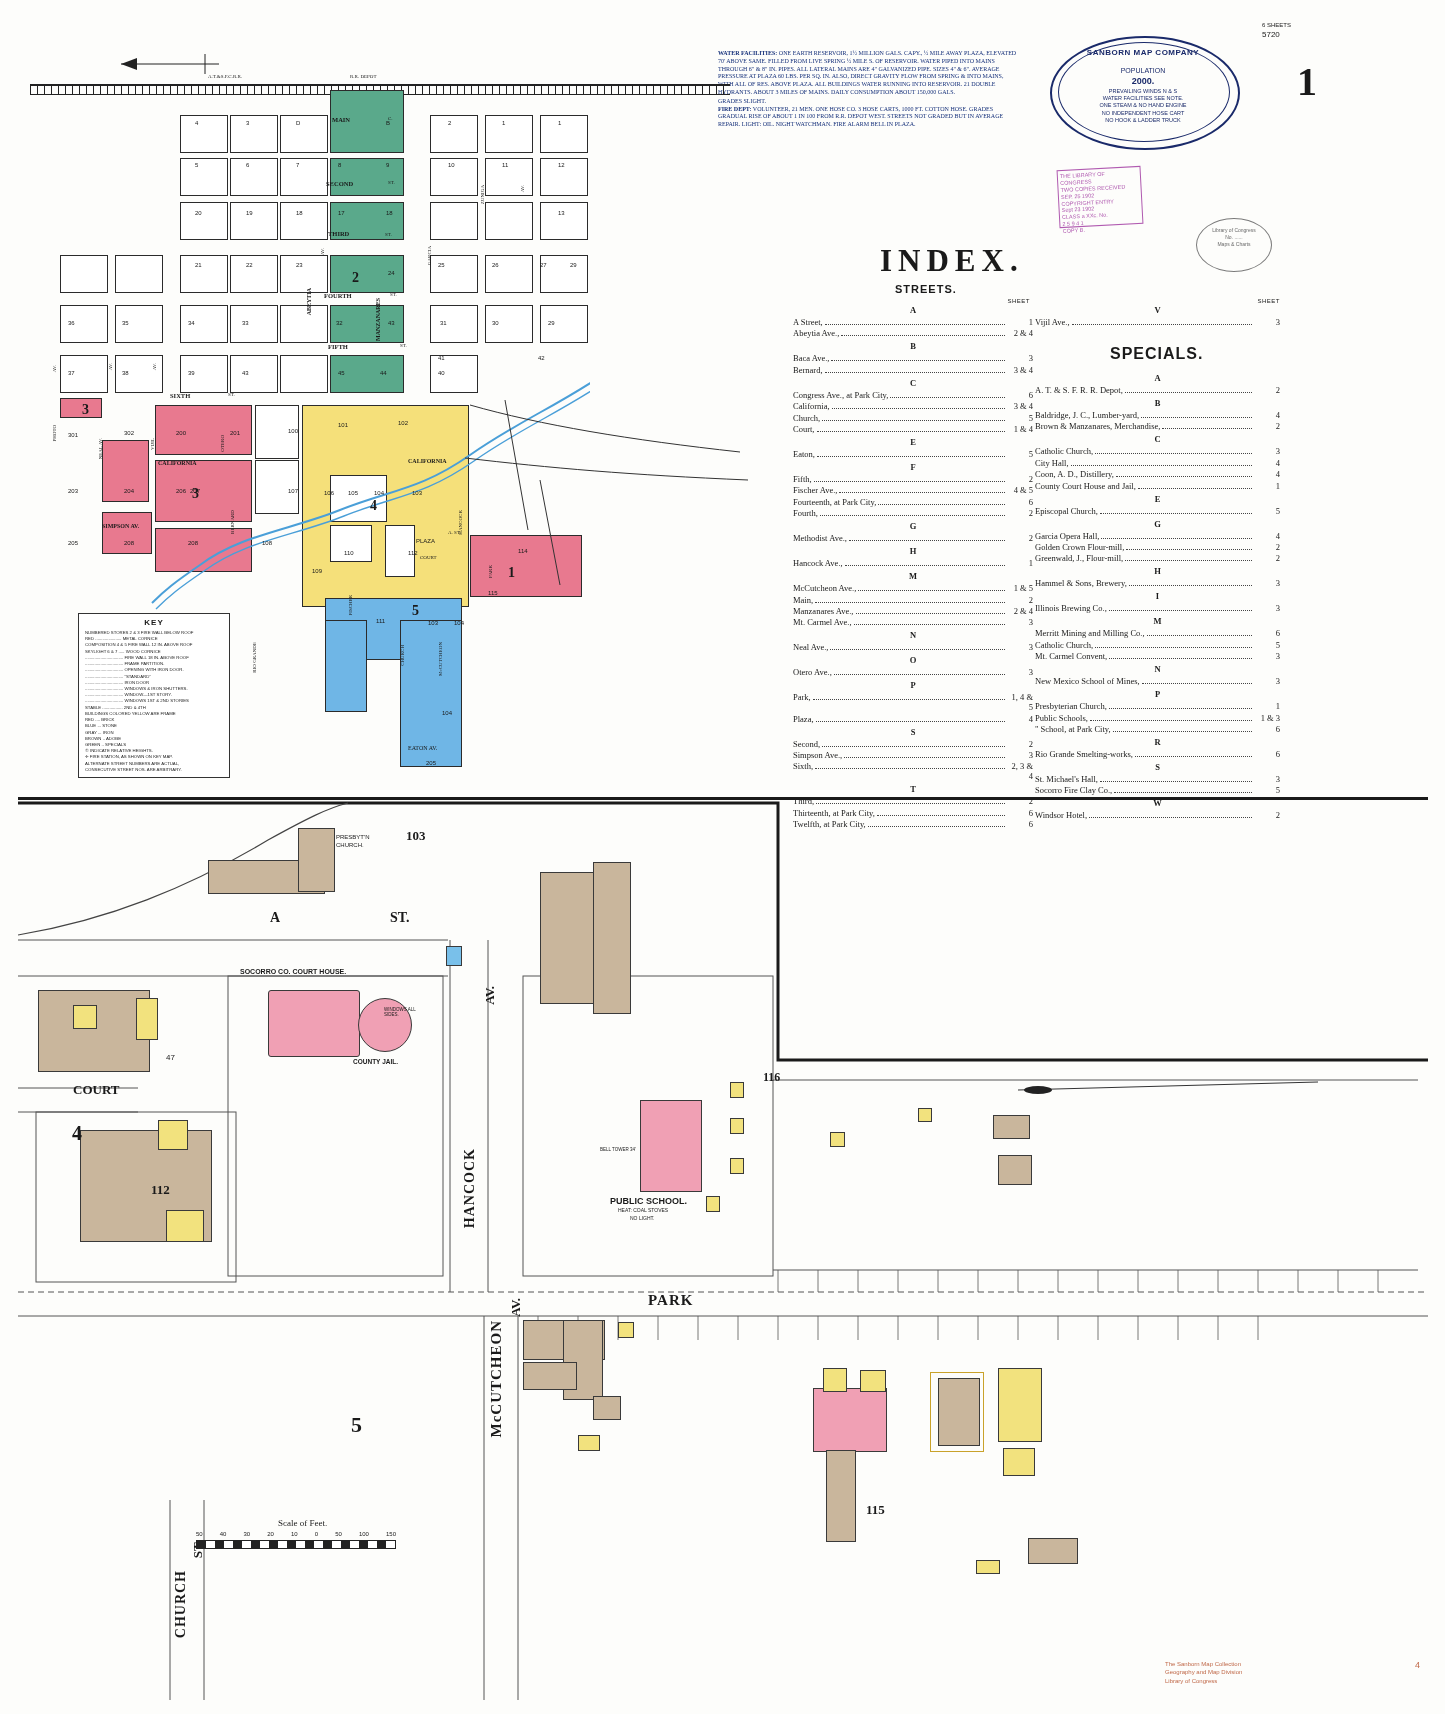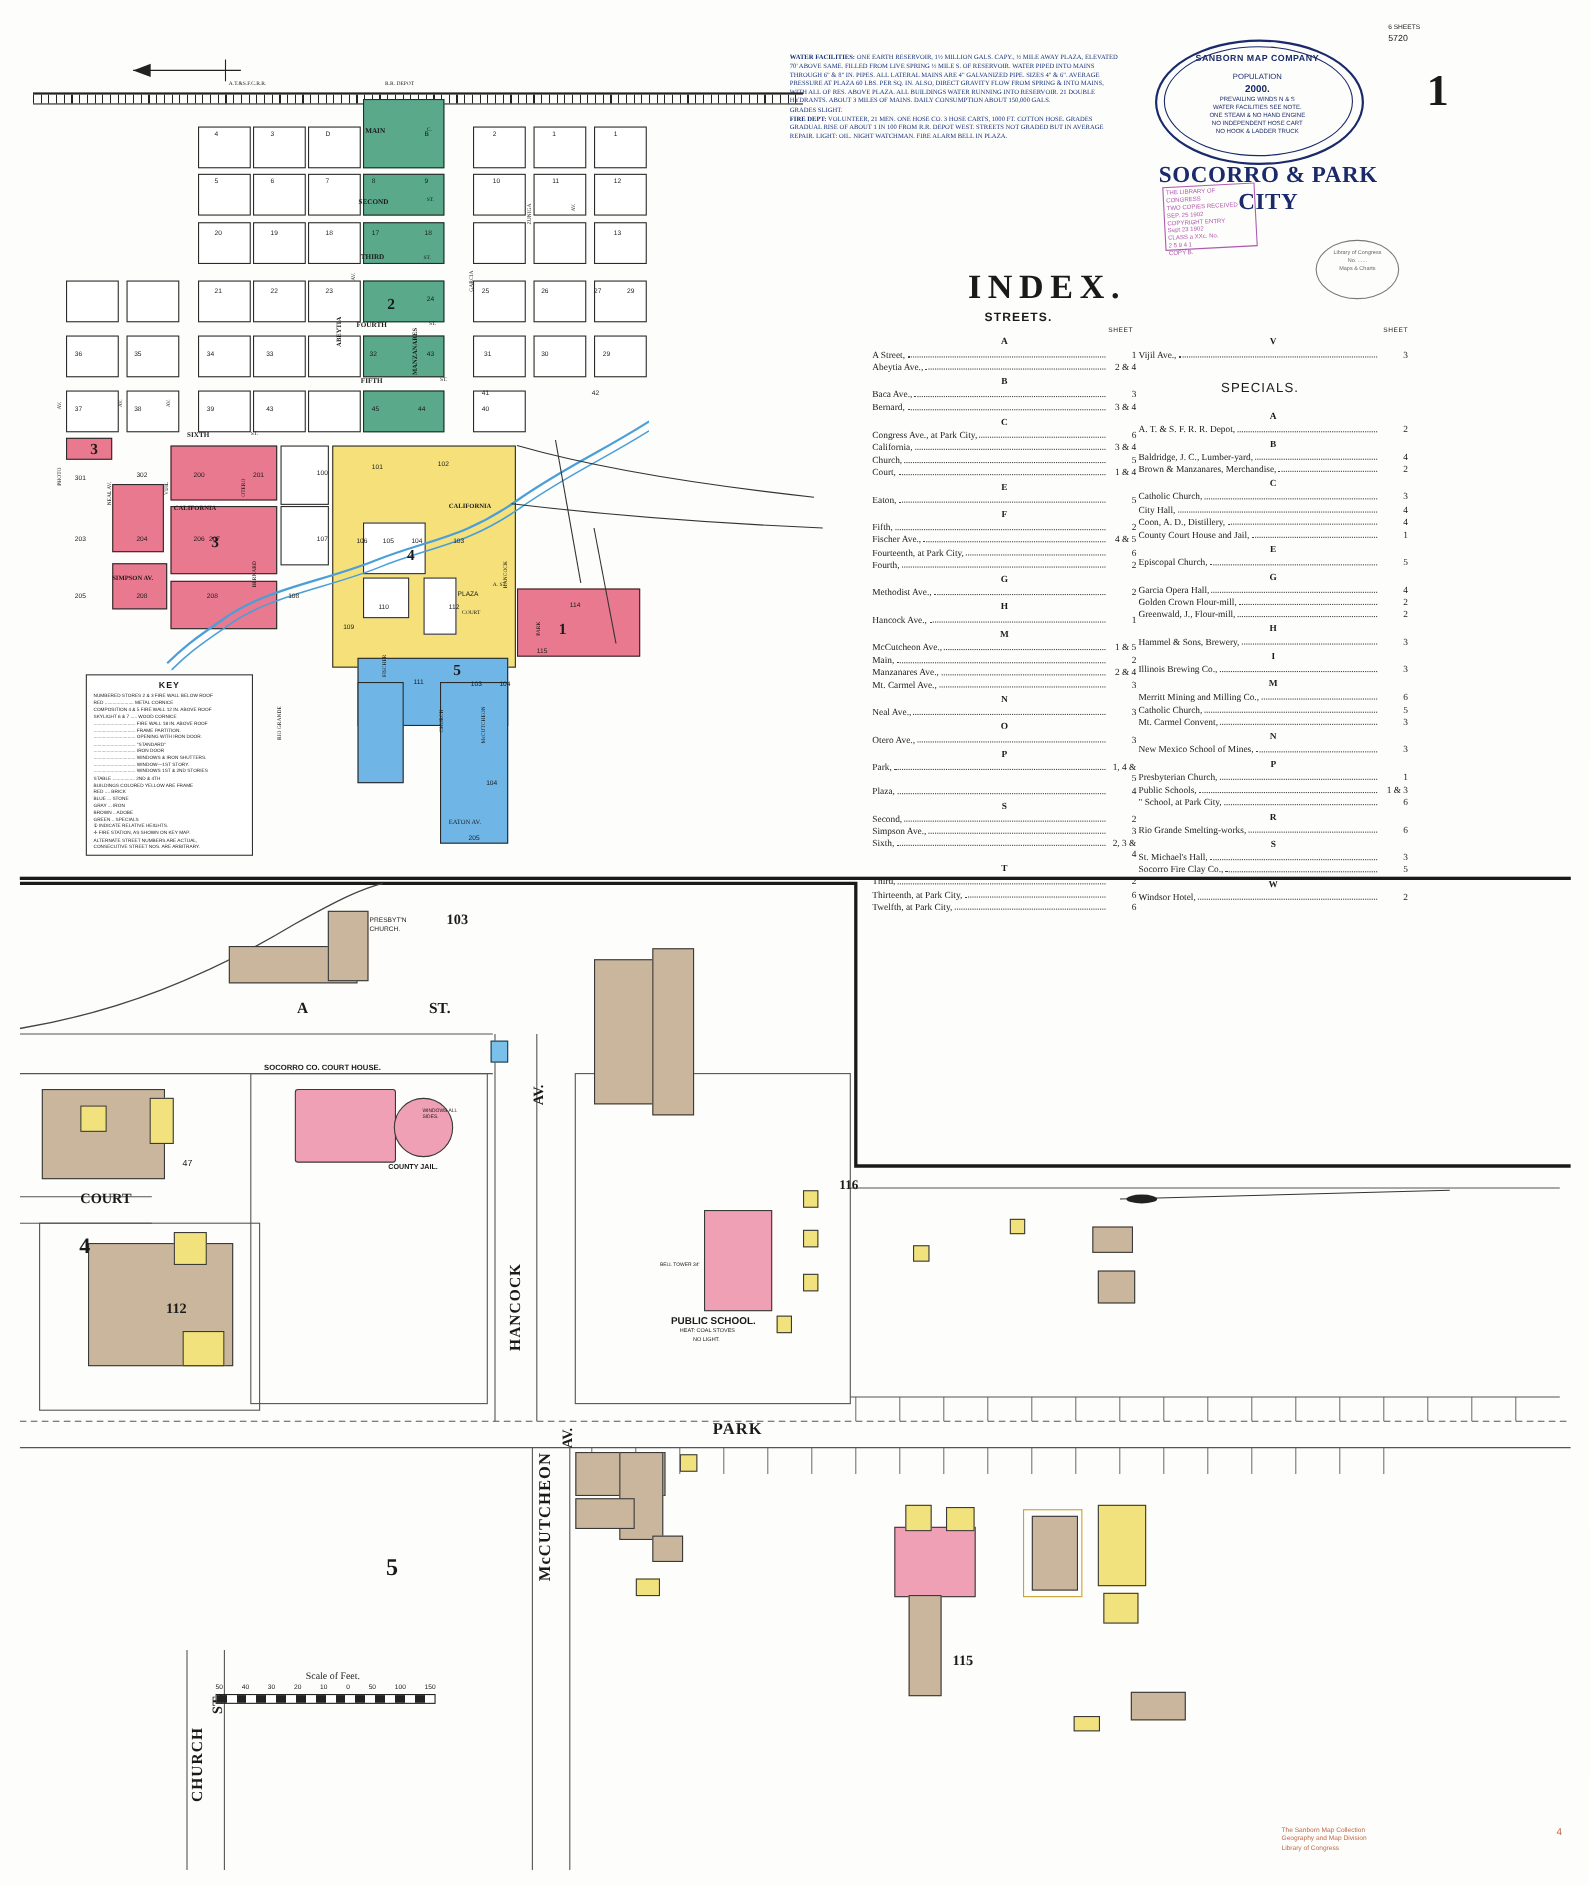--- a/index.html
+++ b/index.html
@@ -7,21 +7,21 @@
   .sheet{position:absolute;inset:0;background:#fdfdfb;}
 
   
   .abs{position:absolute;}
   .tiny{font-size:6px;line-height:1.1;}
   .vtext{writing-mode:vertical-rl;transform:rotate(180deg);}
 
   
   #index-title{left:880px;top:243px;font-size:31px;font-weight:bold;letter-spacing:6px;font-family:"Liberation Serif",serif;}
   #streets-head{left:895px;top:283px;font-size:11px;font-weight:bold;letter-spacing:1px;}
-  #specials-head{left:1110px;top:345px;font-size:12px;font-weight:normal;letter-spacing:1px;}
+  #specials-head{left:1110px;top:345px;font-size:16px;font-weight:bold;letter-spacing:1px;}
   .col{position:absolute;font-family:"Liberation Serif",serif;font-size:8.5px;}
   .idx-row{display:flex;align-items:baseline;width:100%;margin-bottom:1.4px;}
   .idx-name{white-space:nowrap;}
   .idx-dots{flex:1;border-bottom:1px dotted #444;margin:0 2px 2px 2px;height:7px;}
   .idx-pg{width:26px;text-align:right;}
   .alpha{text-align:center;font-weight:bold;font-size:8.5px;margin:3px 0 2px 0;}
   .sheetlab{font-size:6px;text-align:right;letter-spacing:.5px;}
 
   
   #titleblock{left:1028px;top:30px;width:250px;height:190px;}
@@ -85,21 +85,20 @@
     <div id="sanborn-arc">SANBORN MAP COMPANY</div>
     <div id="pop-block">
       <div>POPULATION</div>
       <div style="font-size:9px;font-weight:bold;">2000.</div>
       <div style="font-size:5.5px;">PREVAILING WINDS  N &amp; S</div>
       <div style="font-size:5.5px;">WATER FACILITIES  SEE NOTE.</div>
       <div style="font-size:5.5px;">ONE STEAM &amp; NO HAND ENGINE</div>
       <div style="font-size:5.5px;">NO INDEPENDENT HOSE CART</div>
       <div style="font-size:5.5px;">NO HOOK &amp; LADDER TRUCK</div>
     </div>
-    <div id="city-name">SOCORRO &amp; PARK CITY</div>
   </div>
 
   <div class="abs" id="loc-stamp" style="white-space:pre-line;">THE LIBRARY OF CONGRESS
 TWO COPIES RECEIVED
 SEP. 25 1902
 COPYRIGHT ENTRY
 Sept 23  1902
 CLASS  a  XXc. No.
 2 5 9 4 1
 COPY B.</div>

